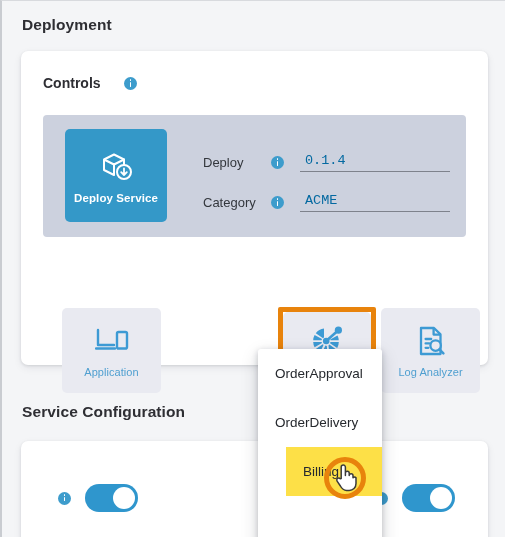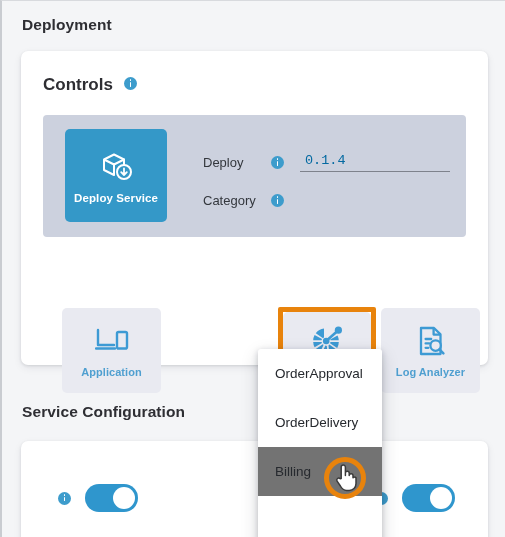--- a/index.html
+++ b/index.html
@@ -42,21 +42,21 @@
     background: #ffffff;
     border-radius: 7px;
     box-shadow: 0 1px 3px rgba(30,35,50,.13), 0 3px 9px rgba(30,35,50,.07);
   }
   #deployment-card { left: 19px; top: 50px; width: 467px; height: 314px; }
   #svccfg-card     { left: 19px; top: 440px; width: 467px; height: 110px; }
 
   .card-title {
     position: absolute;
     left: 22px; top: 24px;
-    font-size: 17px;
+    font-size: 14px;
     font-weight: 700;
     color: #2e2e33;
     white-space: nowrap;
   }
 
   
   .info-icon {
     display: inline-block;
     width: 13px; height: 13px;
     border-radius: 50%;
@@ -157,21 +157,21 @@
     display: flex;
     flex-direction: column;
     align-items: center;
     justify-content: center;
     padding: 0;
   }
   .tile .tile-icon { margin-bottom: 8px; height: 34px; display:flex; align-items:center; }
   .tile-label {
     font-family: "Liberation Sans", sans-serif;
     font-size: 11px;
-    font-weight: 700;
+    font-weight: 400;
     color: #4f9fd0;
     letter-spacing: .05px;
     white-space: nowrap;
   }
   #tile-application    { left: 41px; }
   #tile-administration { left: 147px; }
   #tile-api           { left: 262px; top: 261px; width: 88px; height: 77px; }
   #tile-loganalyzer    { left: 360px; }
 
   
@@ -198,21 +198,21 @@
   .dropdown-item {
     height: 49px;
     display: flex;
     align-items: center;
     padding-left: 17px;
     font-size: 13.5px;
     color: #26292e;
     cursor: pointer;
     white-space: nowrap;
   }
-  .dropdown-item.is-hovered { background: #737373; }
+  .dropdown-item.is-hovered { background: #fde047; margin-left: 28px; }
 
   
   .toggle-row {
     position: absolute;
     display: flex;
     align-items: center;
     top: 43px;
   }
   #toggle-row-validation { left: 28px; }
   #toggle-row-build      { left: 330px; }
@@ -289,20 +289,21 @@
 
       <div class="form-row" id="row-version">
         <span class="form-label">Deploy</span>
         <span class="info-icon"></span>
         <input class="form-input" type="text" value="0.1.4" style="">
       </div>
 
       <div class="form-row" id="row-category">
         <span class="form-label">Category</span>
         <span class="info-icon"></span>
+        <input class="form-input" type="text" value="ACME" style="">
       </div>
     </div>
 
     <button class="tile" id="tile-application">
       <span class="tile-icon">
         <svg width="34" height="30" viewBox="0 0 34 30" fill="none">
           <path d="M3 4 L3 19 L19 19" stroke="#3d9ad4" stroke-width="2.4" stroke-linecap="round" stroke-linejoin="round"></path>
           <path d="M1 22.5 L20 22.5" stroke="#3d9ad4" stroke-width="2.4" stroke-linecap="round"></path>
           <rect x="22" y="6" width="10" height="16.5" rx="1.6" stroke="#3d9ad4" stroke-width="2.4"></rect>
         </svg>

